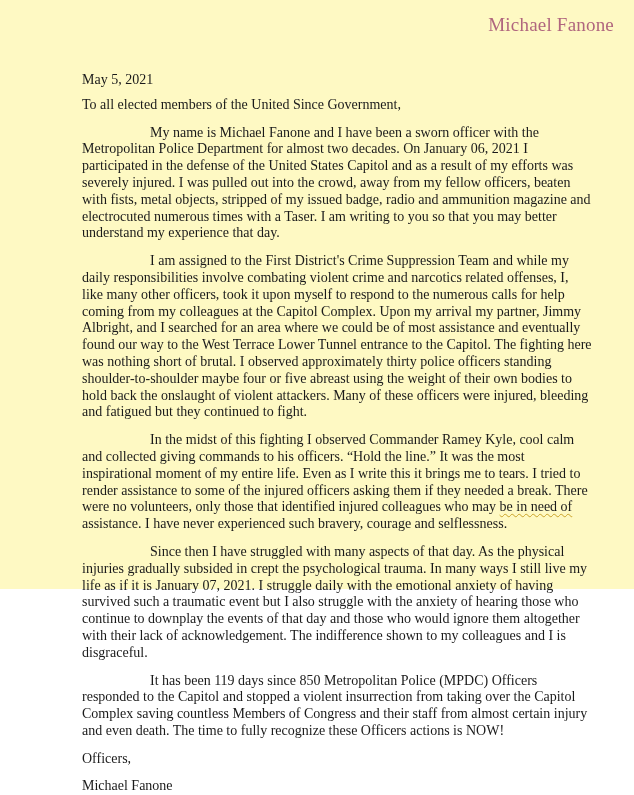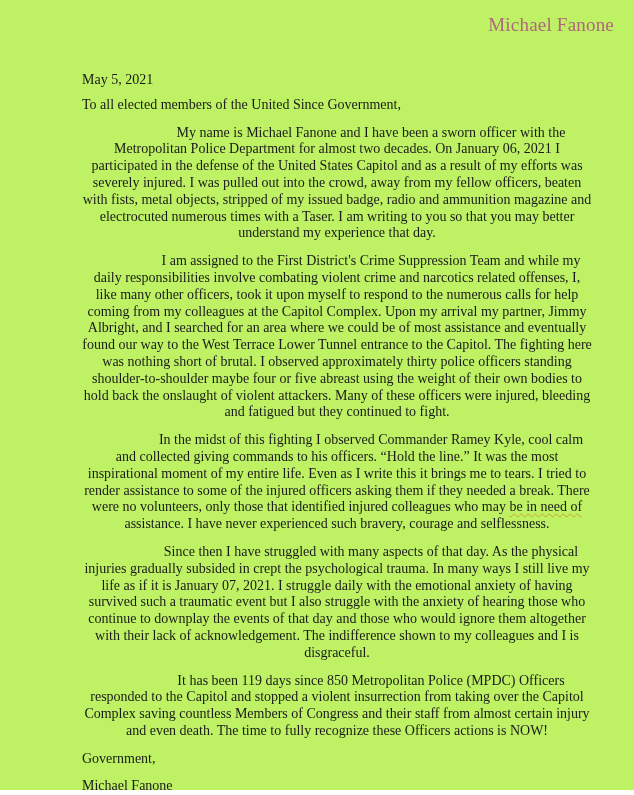--- a/index.html
+++ b/index.html
@@ -1,29 +1,29 @@
 <!DOCTYPE html>
 <html><head>
 <meta charset="utf-8">
 <style>
   html, body { margin: 0; padding: 0; background: #ffffff; }
   body { width: 634px; height: 795px; position: relative; overflow: hidden; }
-  .page { position: absolute; left: 0; top: 0; width: 634px; height: 790px; background: #bef264; }
+  .page { position: absolute; left: 0; top: 0; width: 634px; height: 589px; background: #fef9c3; }
   .letterhead {
     position: absolute; right: 20px; top: 14px;
     font-family: "Liberation Serif", "DejaVu Serif", serif;
     font-size: 19px; color: #b0667e; letter-spacing: 0.2px;
   }
   .body {
     position: absolute; left: 58px; top: 72px; width: 510px;
     font-family: Liberation Serif, serif;
     font-size: 14px; line-height: 16.8px; color: #1a1a1a; margin-left: 24px;
   }
   .line-block { margin: 0 0 8px 0; }
-  .para { margin: 0 0 11px 0; text-indent: 68px; text-align: center; }
+  .para { margin: 0 0 11px 0; text-indent: 68px; text-align: left; }
   .closing { margin: 0 0 11px 0; }
   .signature { margin: 0; }
   .squiggle { text-decoration: underline wavy #c9a227; text-decoration-thickness: 1px; text-underline-offset: 2px; }
   .cursor { display: block; width: 1px; height: 14px; background: #000; margin-top: 2px; }
 </style>
 </head>
 <body>
 
 <div class="page">
   <div class="letterhead">Michael Fanone</div>
@@ -33,17 +33,17 @@
     <p class="line-block" style="margin-bottom:11px">To all elected members of the United Since Government,</p>
 
     <p class="para">My name is Michael Fanone and I have been a sworn officer with the Metropolitan Police Department for almost two decades. On January 06, 2021 I participated in the defense of the United States Capitol and as a result of my efforts was severely injured. I was pulled out into the crowd, away from my fellow officers, beaten with fists, metal objects, stripped of my issued badge, radio and ammunition magazine and electrocuted numerous times with a Taser.  I am writing to you so that you may better understand my experience that day.</p>
     <p class="para">I am assigned to the First District's Crime Suppression Team and while my daily responsibilities involve combating violent crime and narcotics related offenses, I, like many other officers, took it upon myself to respond to the numerous calls for help coming from my colleagues at the Capitol Complex. Upon my arrival my partner, Jimmy Albright, and I searched for an area where we could be of most assistance and eventually found our way to the West Terrace Lower Tunnel entrance to the Capitol. The fighting here was nothing short of brutal. I observed approximately thirty police officers standing shoulder-to-shoulder maybe four or five abreast using the weight of their own bodies to hold back the onslaught of violent attackers. Many of these officers were injured, bleeding and fatigued but they continued to fight.</p>
 
     <p class="para"><span>In the midst of this fighting I observed Commander Ramey Kyle, cool calm and collected giving commands to his officers. “Hold the line.” It was the most inspirational moment of my entire life. Even as I write this it brings me to tears. I tried to render assistance to some of the injured officers asking them if they needed a break. There were no volunteers, only those that identified injured colleagues who may </span><span class="squiggle">be in need of</span><span> assistance. I have never experienced such bravery, courage and selflessness.</span></p>
 
     <p class="para">Since then I have struggled with many aspects of that day. As the physical injuries gradually subsided in crept the psychological trauma. In many ways I still live my life as if it is January 07, 2021. I struggle daily with the emotional anxiety of having survived such a traumatic event but I also struggle with the anxiety of hearing those who continue to downplay the events of that day and those who would ignore them altogether with their lack of acknowledgement. The indifference shown to my colleagues and I is disgraceful.</p>
     <p class="para">It has been 119 days since 850 Metropolitan Police (MPDC) Officers responded to the Capitol and stopped a violent insurrection from taking over the Capitol Complex saving countless Members of Congress and their staff from almost certain injury and even death. The time to fully recognize these Officers actions is NOW!</p>
 
-    <p class="closing">Government,</p>
+    <p class="closing">Officers,</p>
     <p class="signature">Michael Fanone</p>
     <span class="cursor"></span>
   </div>
 </div>
 
 </body></html>

